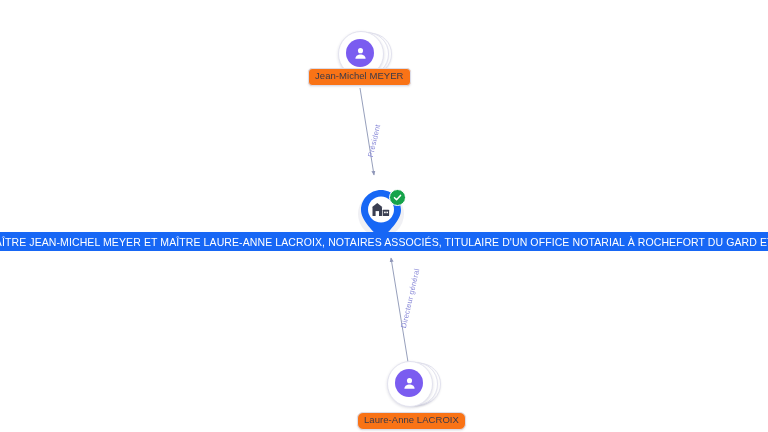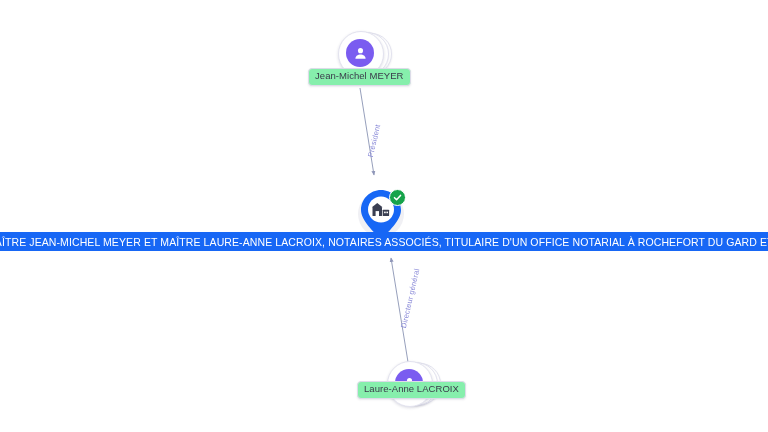--- a/index.html
+++ b/index.html
@@ -96,21 +96,21 @@
     background: #7a5cf0;
     display: flex;
     align-items: center;
     justify-content: center;
   }
   .person-avatar svg { display: block; }
 
   
   .node-label {
     position: absolute;
-    background: #86efac;
+    background: #f97316;
     border: 1px solid #dcdce8;
     border-radius: 4px;
     padding: 2px 6px 3px 6px;
     font-size: 9.5px;
     color: #3a3a4a;
     white-space: nowrap;
     box-shadow: 0 1px 2px rgba(40,40,80,0.10);
     letter-spacing: 0.05px;
     line-height: 1.15;
   }
@@ -238,15 +238,15 @@
       <div class="stack-card c2"></div>
       <div class="stack-card c1"></div>
     </div>
     <div class="person-avatar">
       <svg width="17" height="17" viewBox="0 0 24 24" fill="#ffffff">
         <circle cx="12" cy="8" r="3.6"></circle>
         <path d="M4.8 19.5c0-3.8 3.3-6 7.2-6s7.2 2.2 7.2 6z"></path>
       </svg>
     </div>
   </div>
-  <div class="node-label" style="left:357px; top:381px;">Laure-Anne LACROIX</div>
+  <div class="node-label" style="left:357px; top:412px;border-radius:6px;">Laure-Anne LACROIX</div>
 
 </div>
 
 </body></html>

